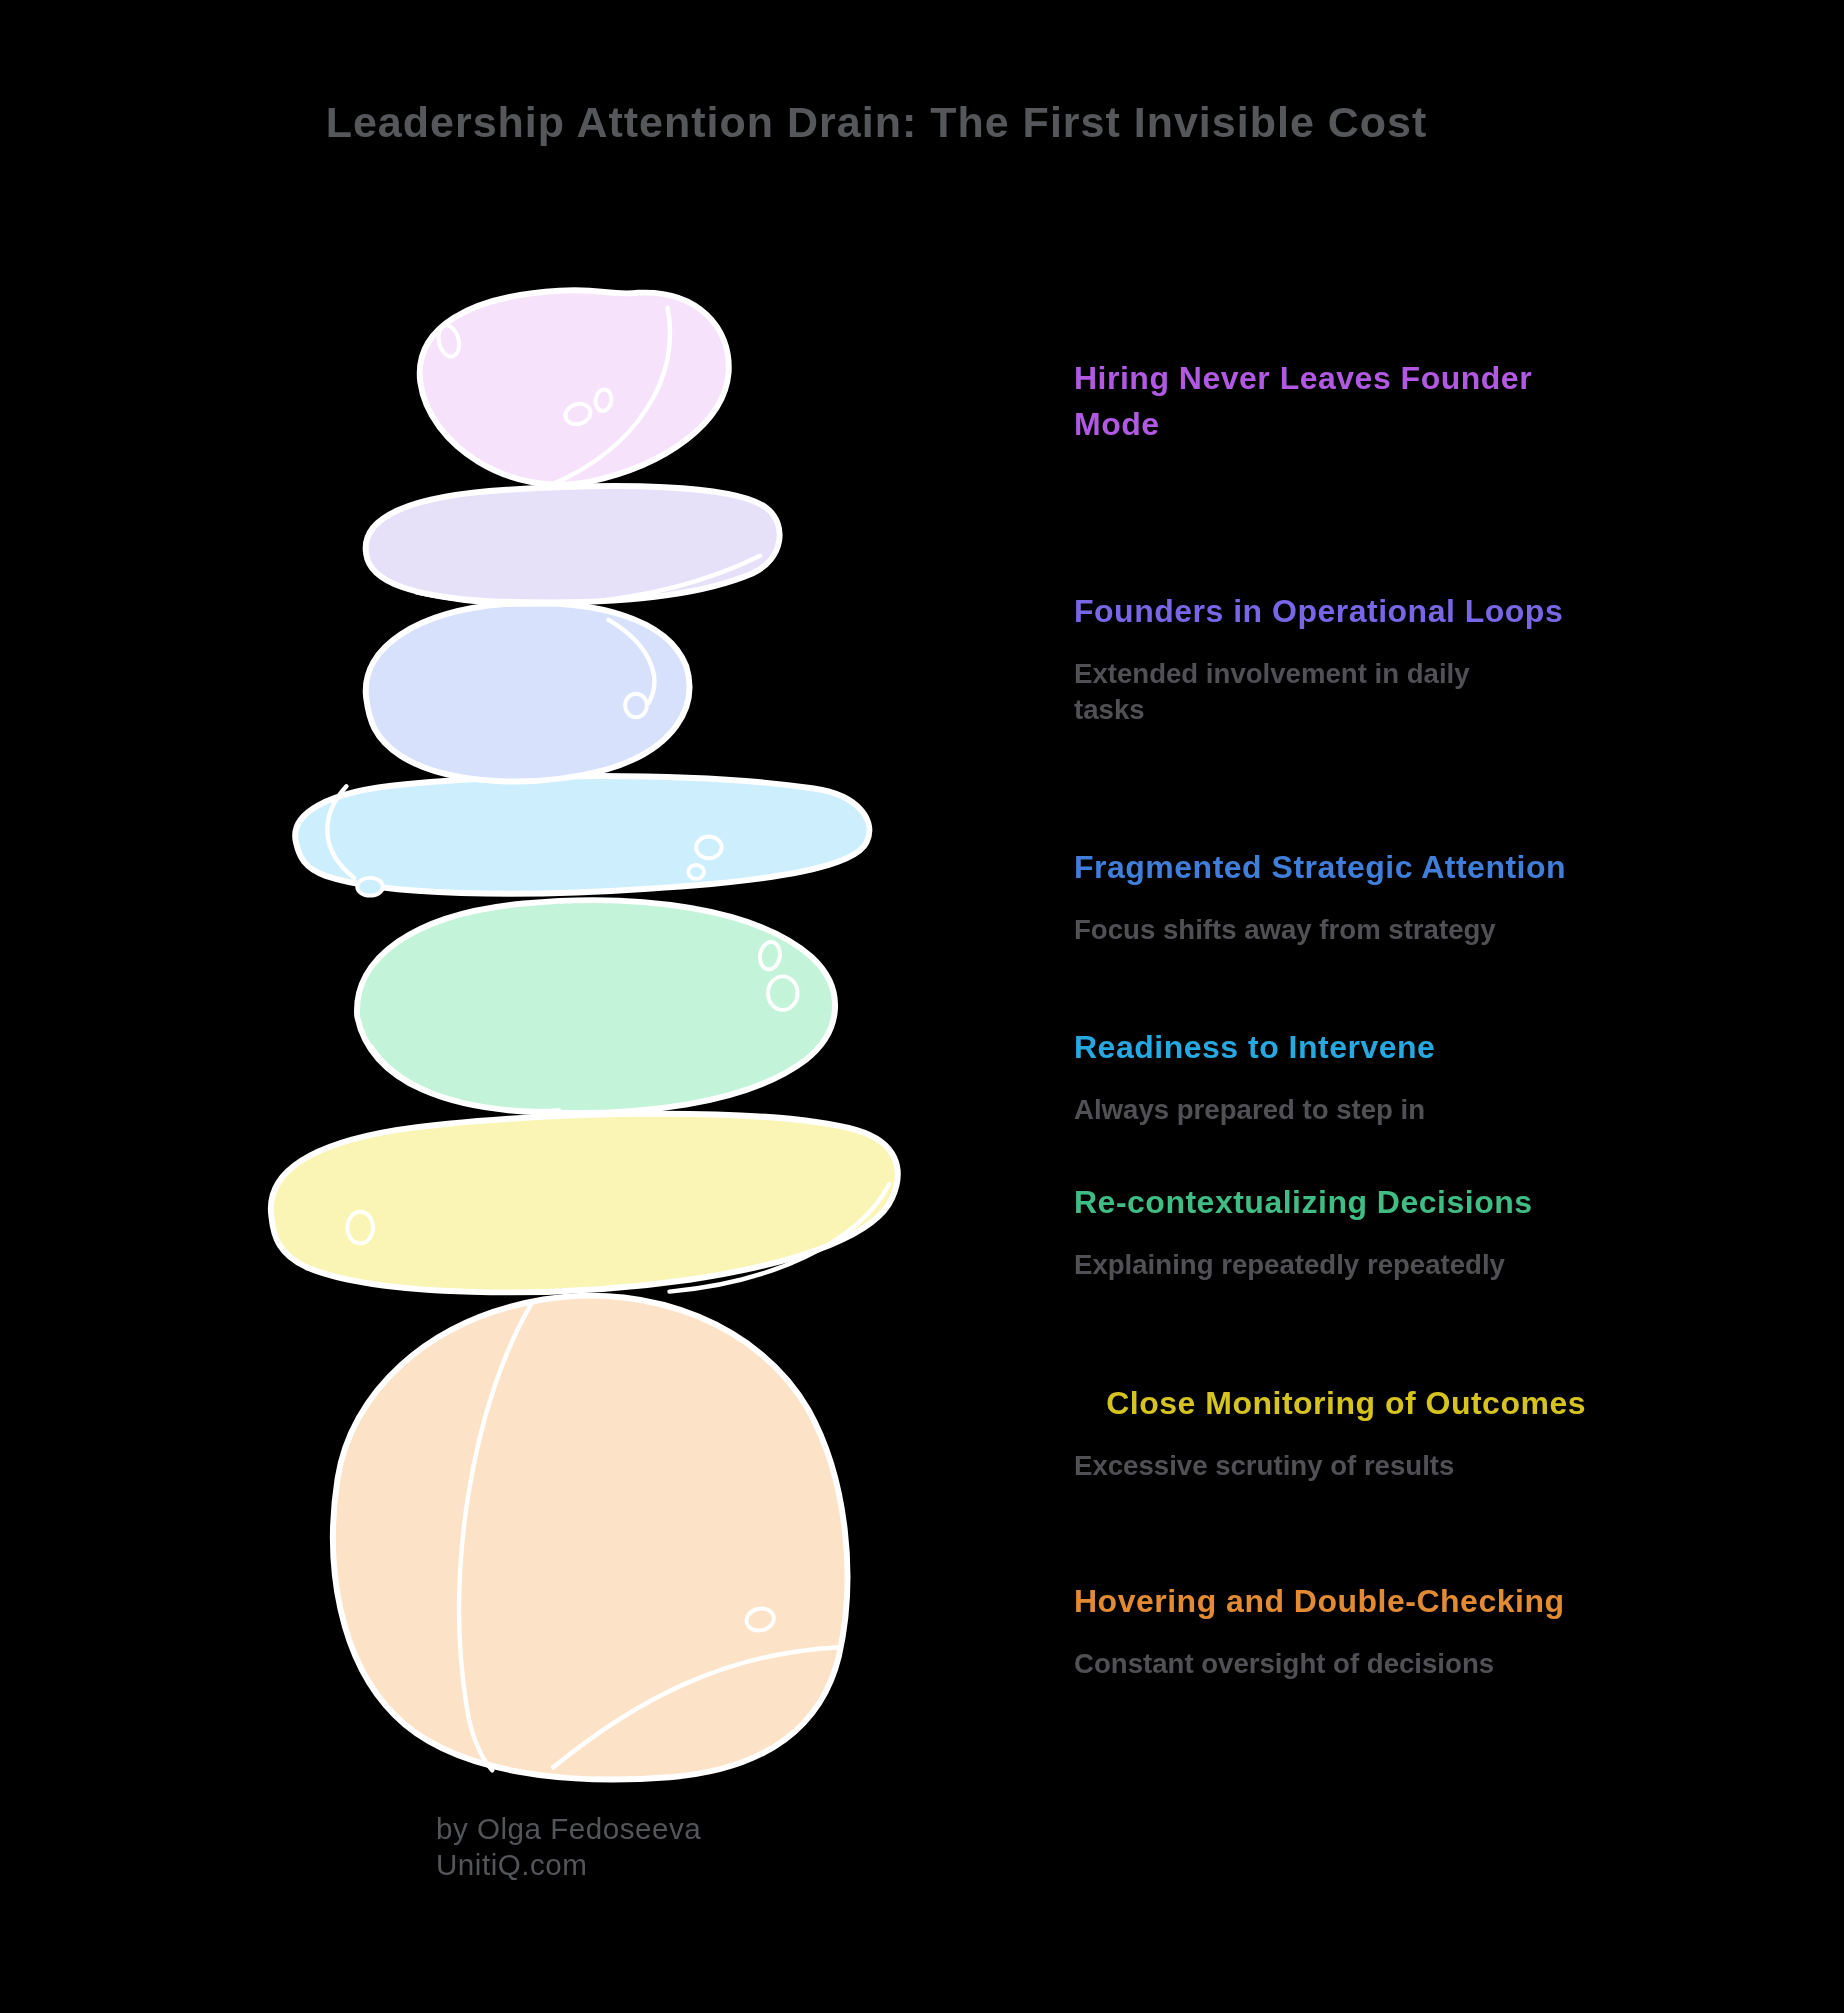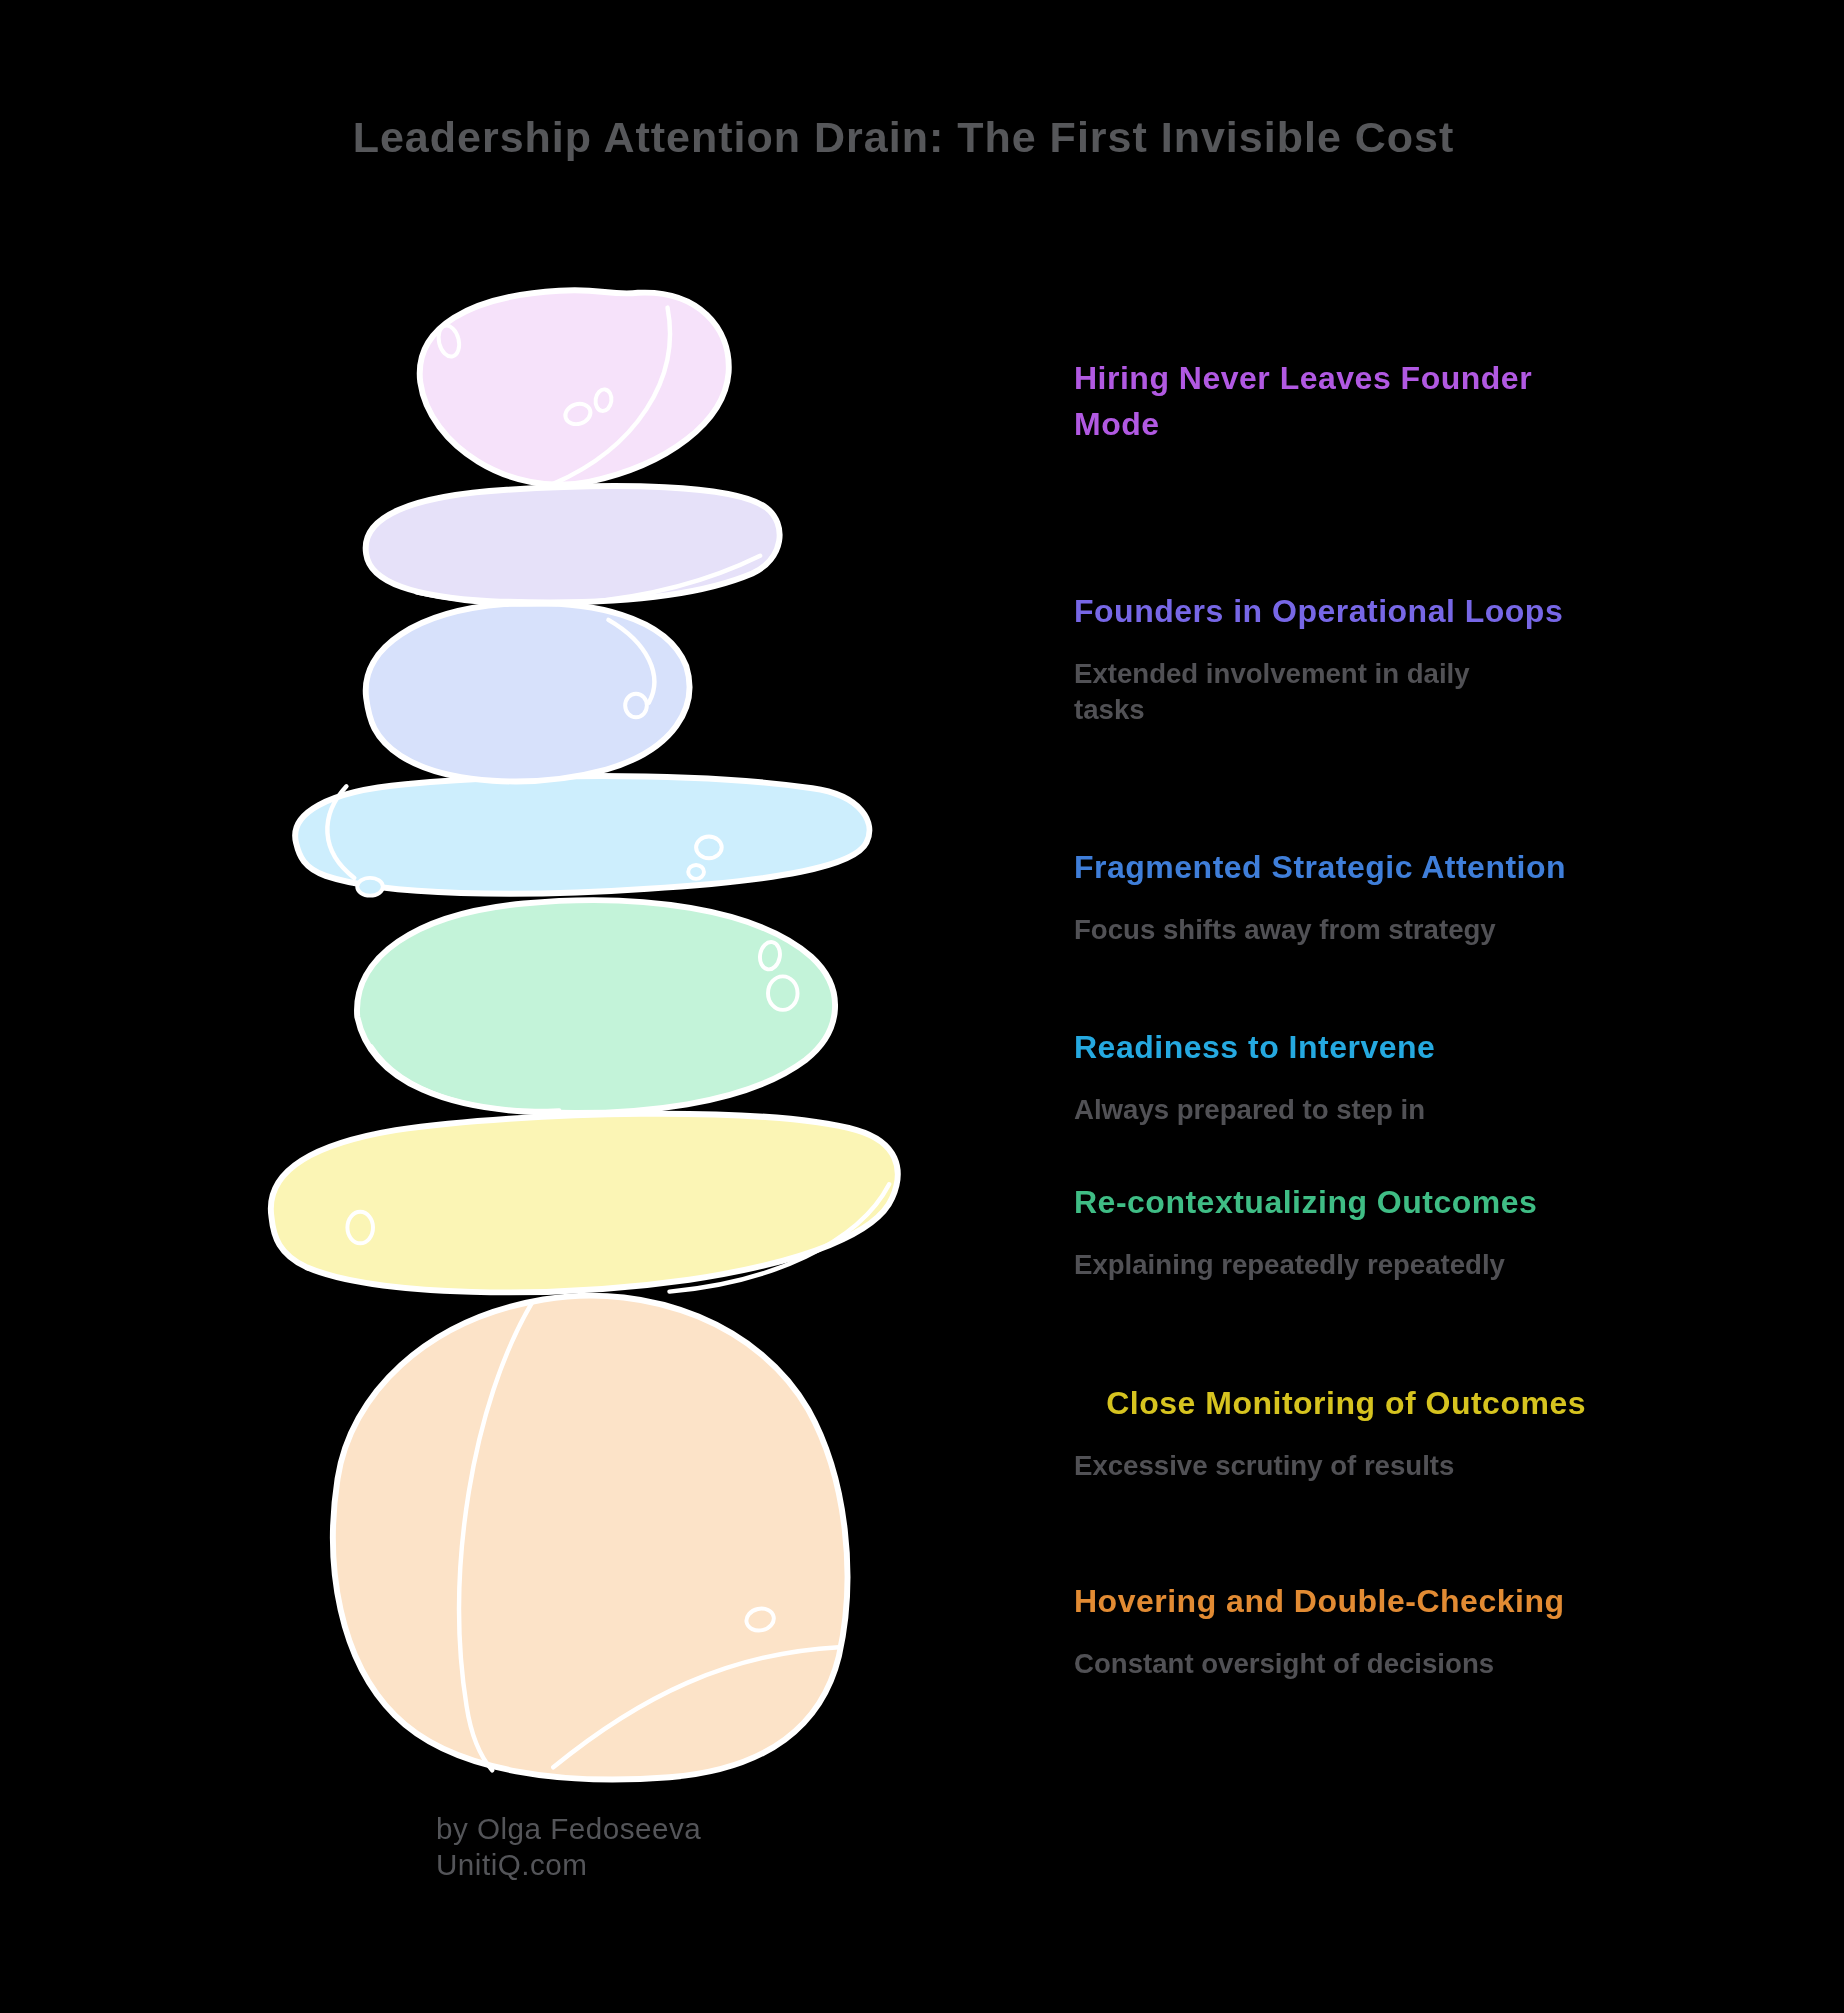--- a/index.html
+++ b/index.html
@@ -1,24 +1,23 @@
 <!DOCTYPE html>
 <html><head>
 <meta charset="utf-8">
 <style>
   html,body{margin:0;padding:0;background:#000;}
   .canvas{
     position:relative;width:1844px;height:2013px;background:#000;overflow:hidden;
     font-family:"Liberation Sans","DejaVu Sans",sans-serif;
   }
   .title{
-    position:absolute;top:97px;left:0;width:1753px;margin:15px;
+    position:absolute;top:97px;left:0;width:1753px;margin:0;
     text-align:center;font-size:43px;font-weight:bold;letter-spacing:1px;
     line-height:51px;
-    padding-left:12px;
   }
   .stones-svg{position:absolute;left:177px;top:266px;width:788px;height:1537px;}
   .item{position:absolute;left:1074px;width:512px;}
   .item-heading{font-size:32px;font-weight:bold;line-height:46px;letter-spacing:0.5px;}
   .item-desc{margin-top:21.7px;width:463px;font-size:27.6px;font-weight:bold;line-height:36px;}
   .attribution{position:absolute;left:436px;top:1811px;font-size:29.6px;line-height:36px;letter-spacing:0.5px;}
   .stone-outline{stroke:#fff;stroke-width:6;stroke-linejoin:round;}
   .stone-line{fill:none;stroke:#fff;stroke-width:4.5;stroke-linecap:round;}
   .stone-oval{stroke:#fff;stroke-width:4;}
 </style>
@@ -106,21 +105,21 @@
     <div class="item-heading" style="color: rgb(63, 126, 217);">Fragmented Strategic Attention</div>
     <div class="item-desc" style="color: rgb(81, 81, 85);">Focus shifts away from strategy</div>
   </div>
 
   <div class="item" style="top:1024px">
     <div class="item-heading" style="color: rgb(37, 169, 224);">Readiness to Intervene</div>
     <div class="item-desc" style="color: rgb(81, 81, 85);">Always prepared to step in</div>
   </div>
 
   <div class="item" style="top:1179px">
-    <div class="item-heading" style="color: rgb(63, 189, 133);">Re-contextualizing Outcomes</div>
+    <div class="item-heading" style="color: rgb(63, 189, 133);">Re-contextualizing Decisions</div>
     <div class="item-desc" style="color: rgb(81, 81, 85);">Explaining repeatedly repeatedly</div>
   </div>
 
   <div class="item" style="top:1380px">
     <div class="item-heading" style="color: rgb(214, 195, 31); text-align: right;">Close Monitoring of Outcomes</div>
     <div class="item-desc" style="color: rgb(81, 81, 85);">Excessive scrutiny of results</div>
   </div>
 
   <div class="item" style="top:1578px">
     <div class="item-heading" style="color: rgb(226, 139, 51);">Hovering and Double-Checking</div>

